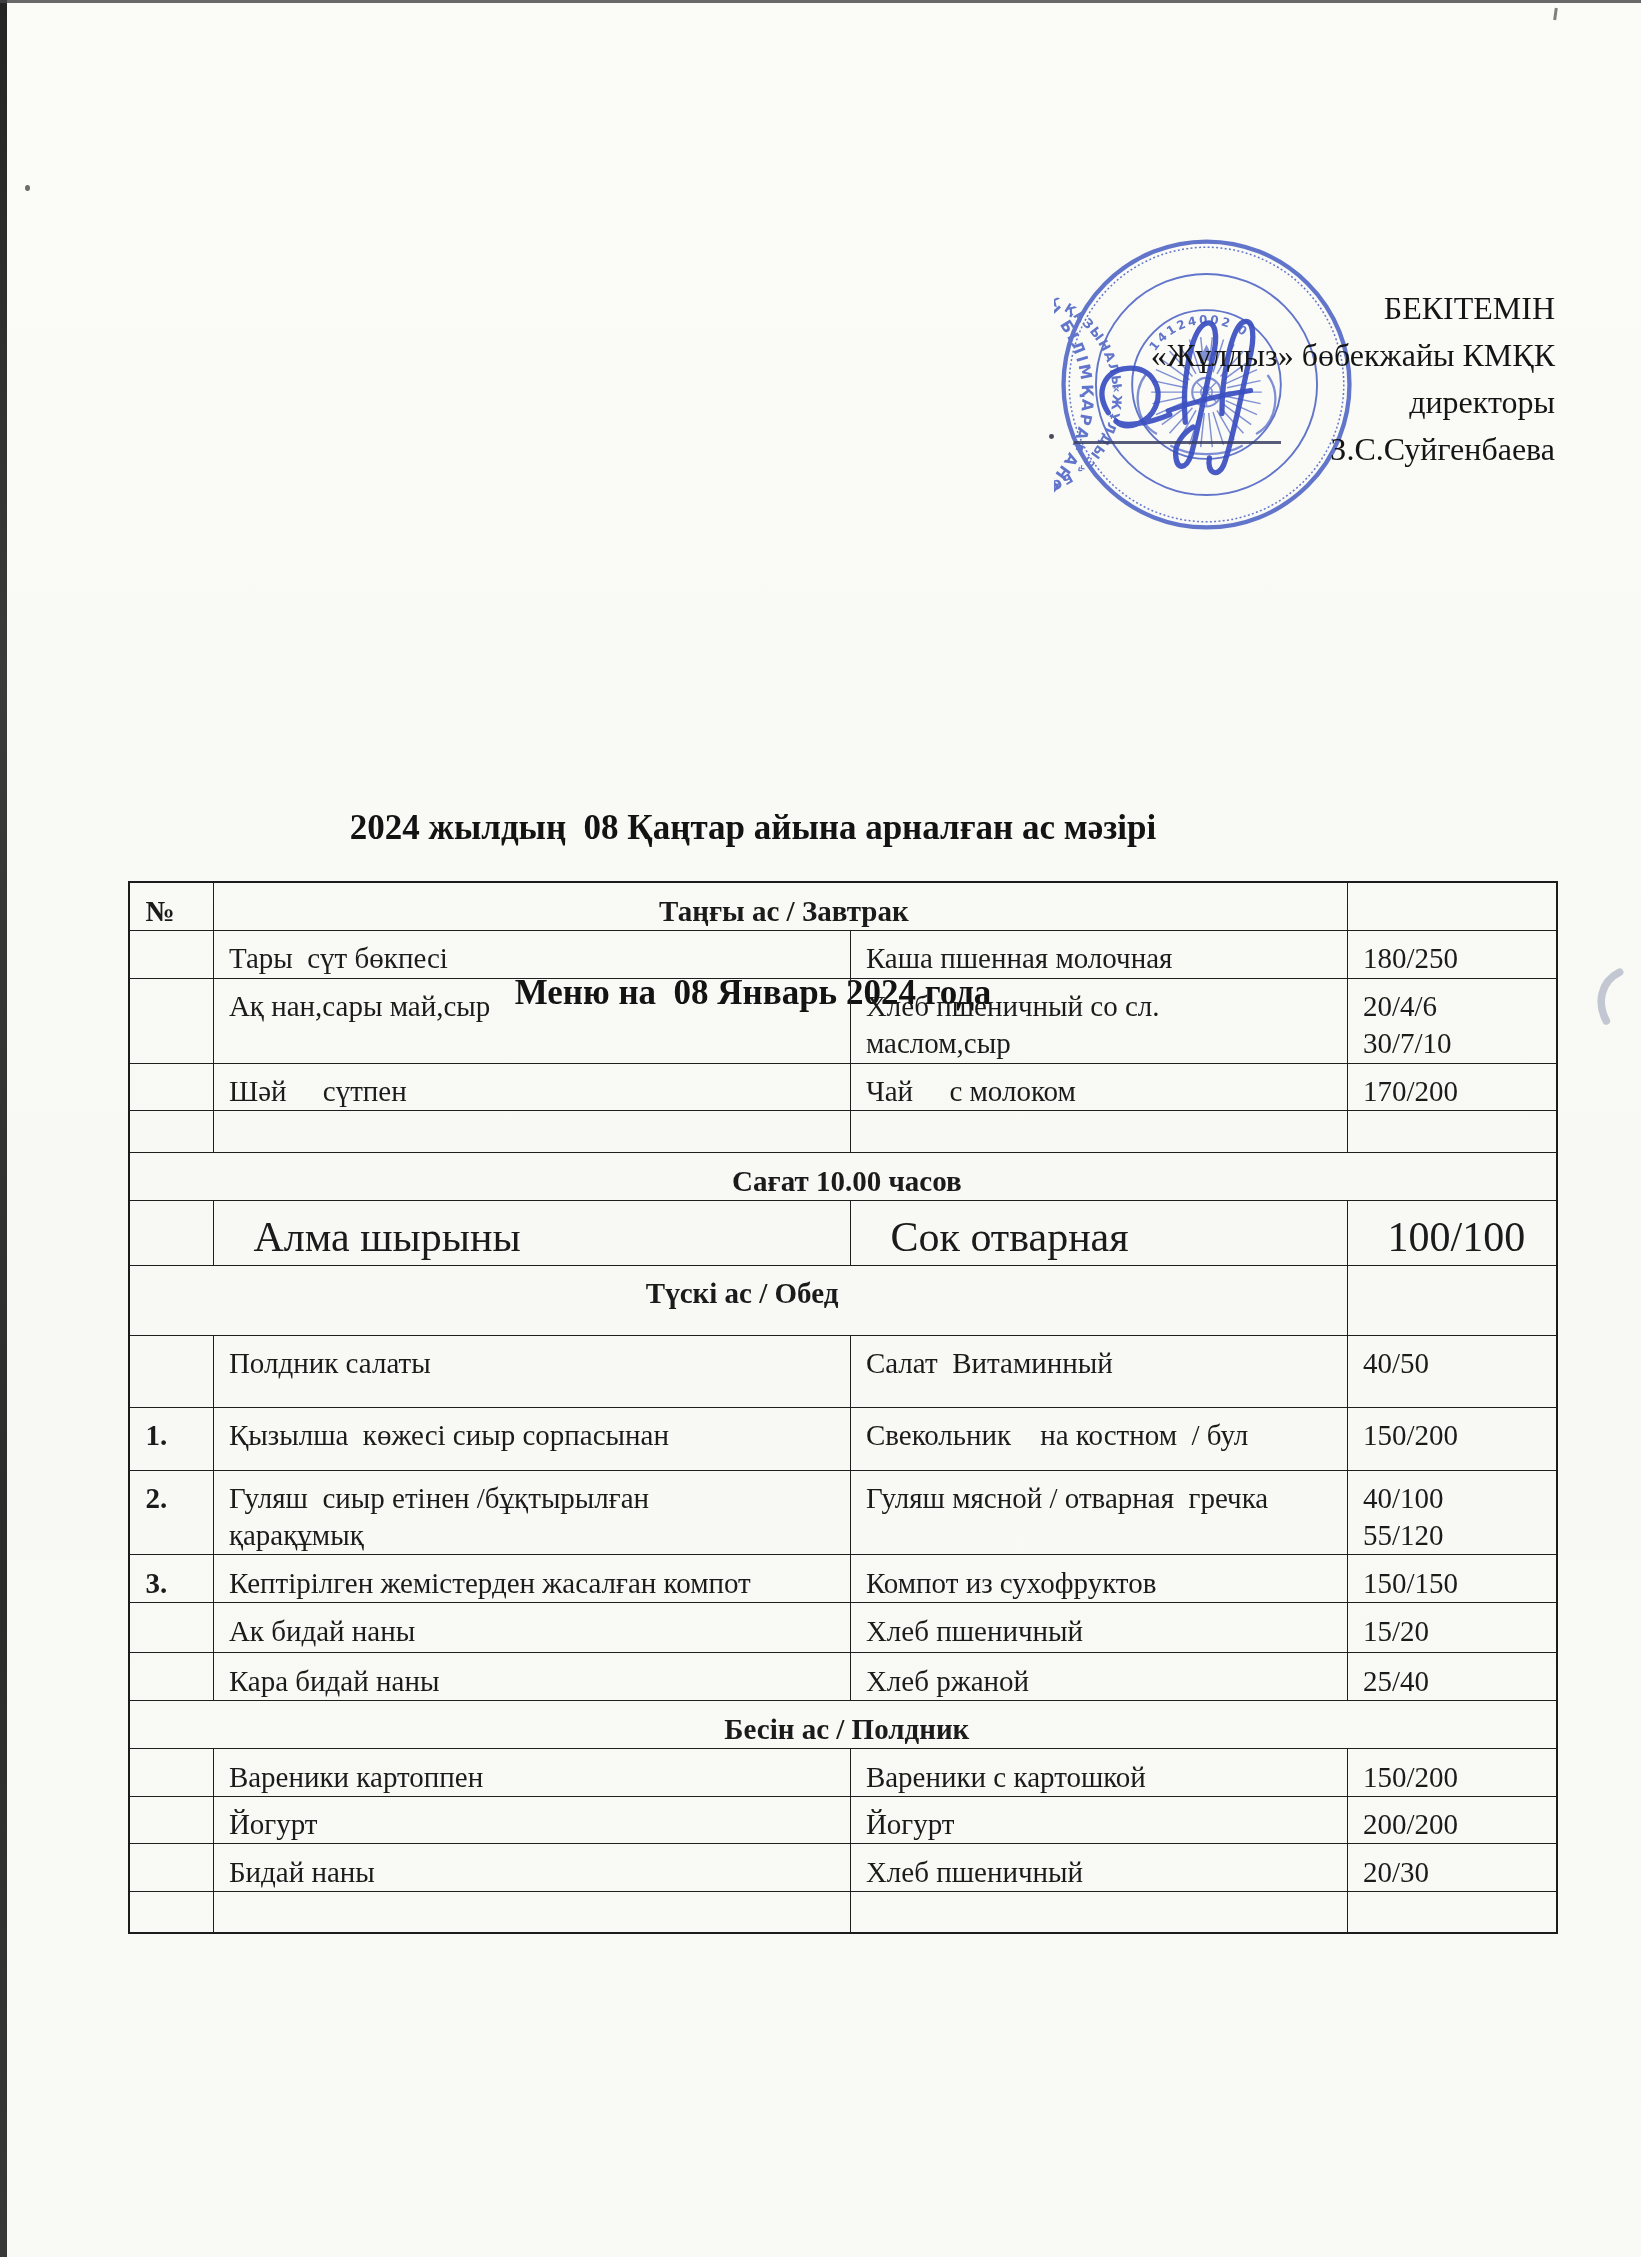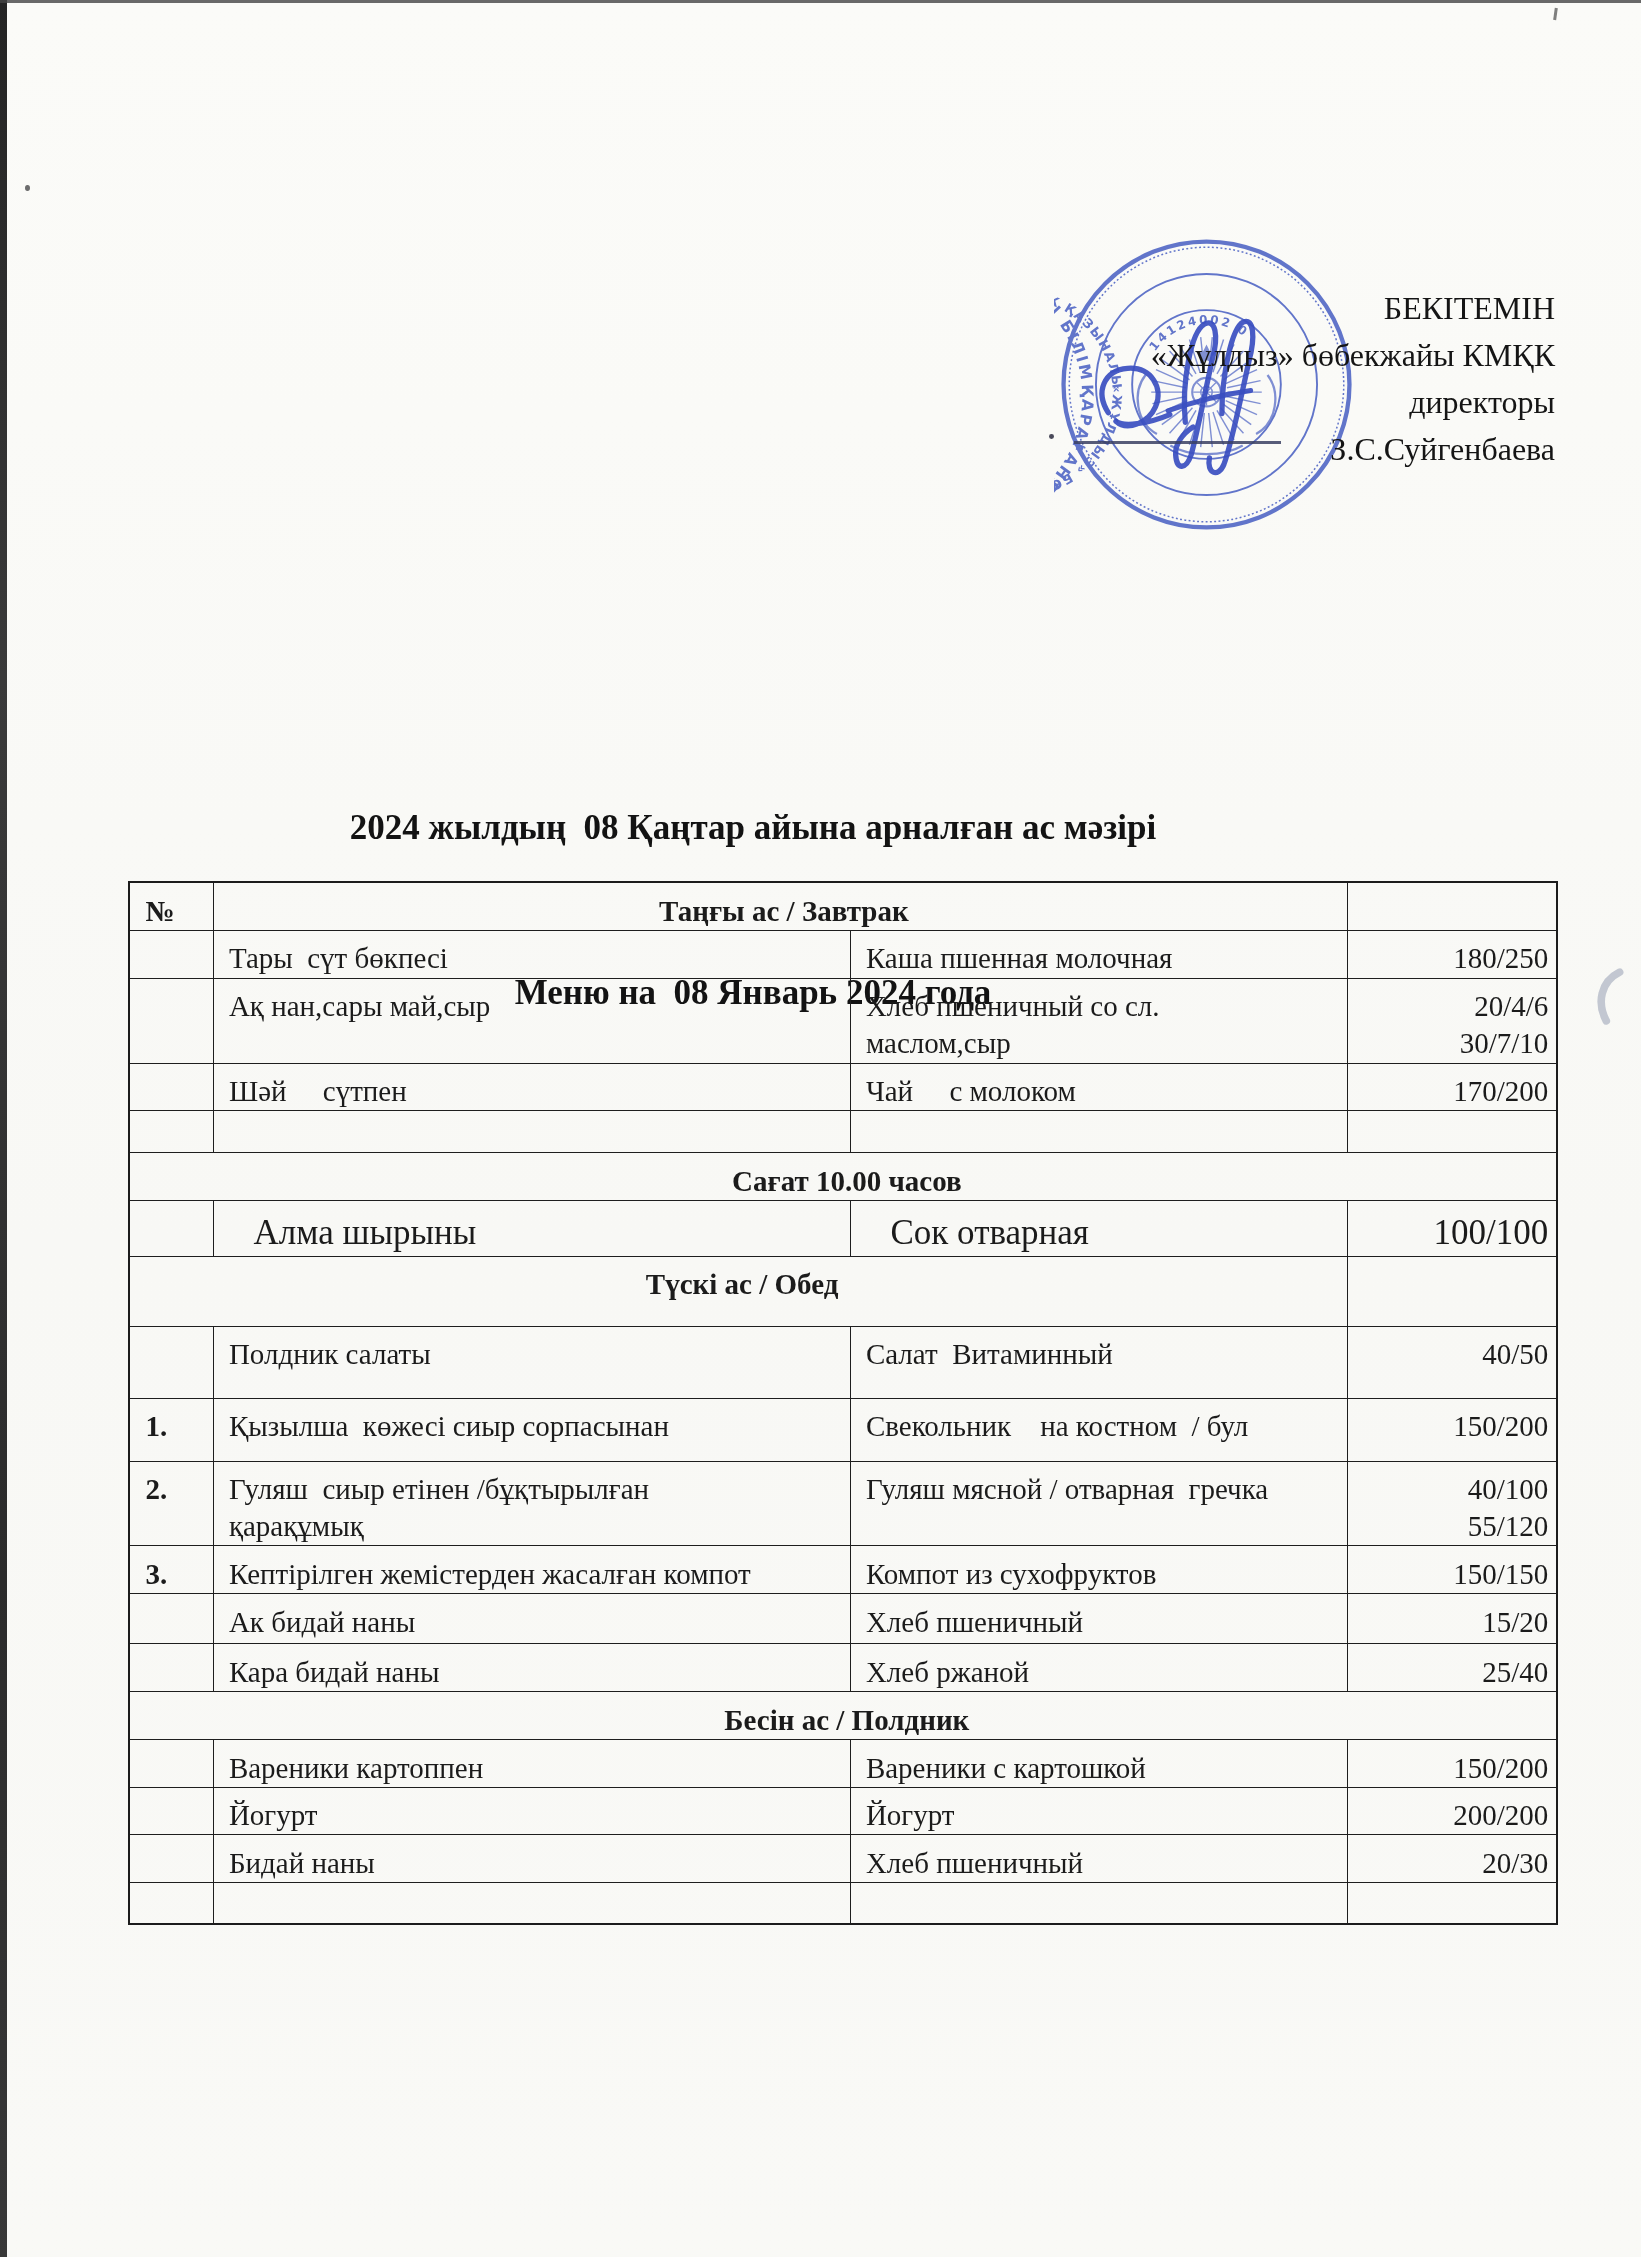--- a/index.html
+++ b/index.html
@@ -30,24 +30,24 @@
   .doc-title { position:absolute; left:135px; top:690px; width:1236px; text-align:center;
     font-weight:bold; font-size:35px; line-height:55px; white-space:pre; color:#131313; }
 
   table.menu { position:absolute; left:128px; top:881px; width:1429px;
     border-collapse:collapse; table-layout:fixed; border:2.9px solid #1c1c1c; }
   table.menu td { border:1.9px solid #1e1e1e; vertical-align:top; font-size:29px; line-height:1.28;
     padding:9.7px 7.7px 0 15.4px; white-space:pre-wrap; overflow:hidden; }
   td.num { text-align:left; font-weight:bold; font-size:30px; padding-left:7.7px; padding-right:1.9px; }
   td.kk { padding-left:19.3px; }
   td.ru { padding-left:13.5px; }
-  td.portion { text-align:right; padding-left:3.9px; padding-right:3.9px; }
+  td.portion { text-align:left; padding-left:3.9px; padding-right:3.9px; }
   td.section-title { text-align:center; font-weight:bold; font-size:33px; vertical-align:middle; padding:1.9px 3.9px; }
   tr.row-top td.section-title { vertical-align:top; padding-top:9.7px; }
-  tr.big-row td { font-size:35px;padding-left:40px; }
+  tr.big-row td { font-size:42px;padding-left:40px; }
 
   .curl-svg { position:absolute; left:1591px; top:966px; width:42px; height:62px; opacity:.55; }
   .curl-svg path { stroke:#97a0b4; stroke-width:8; fill:none; stroke-linecap:round; }
 </style>
 </head>
 <body>
 
 <div class="page">
   <div class="edge-left"></div>
   <div class="edge-top"></div>

